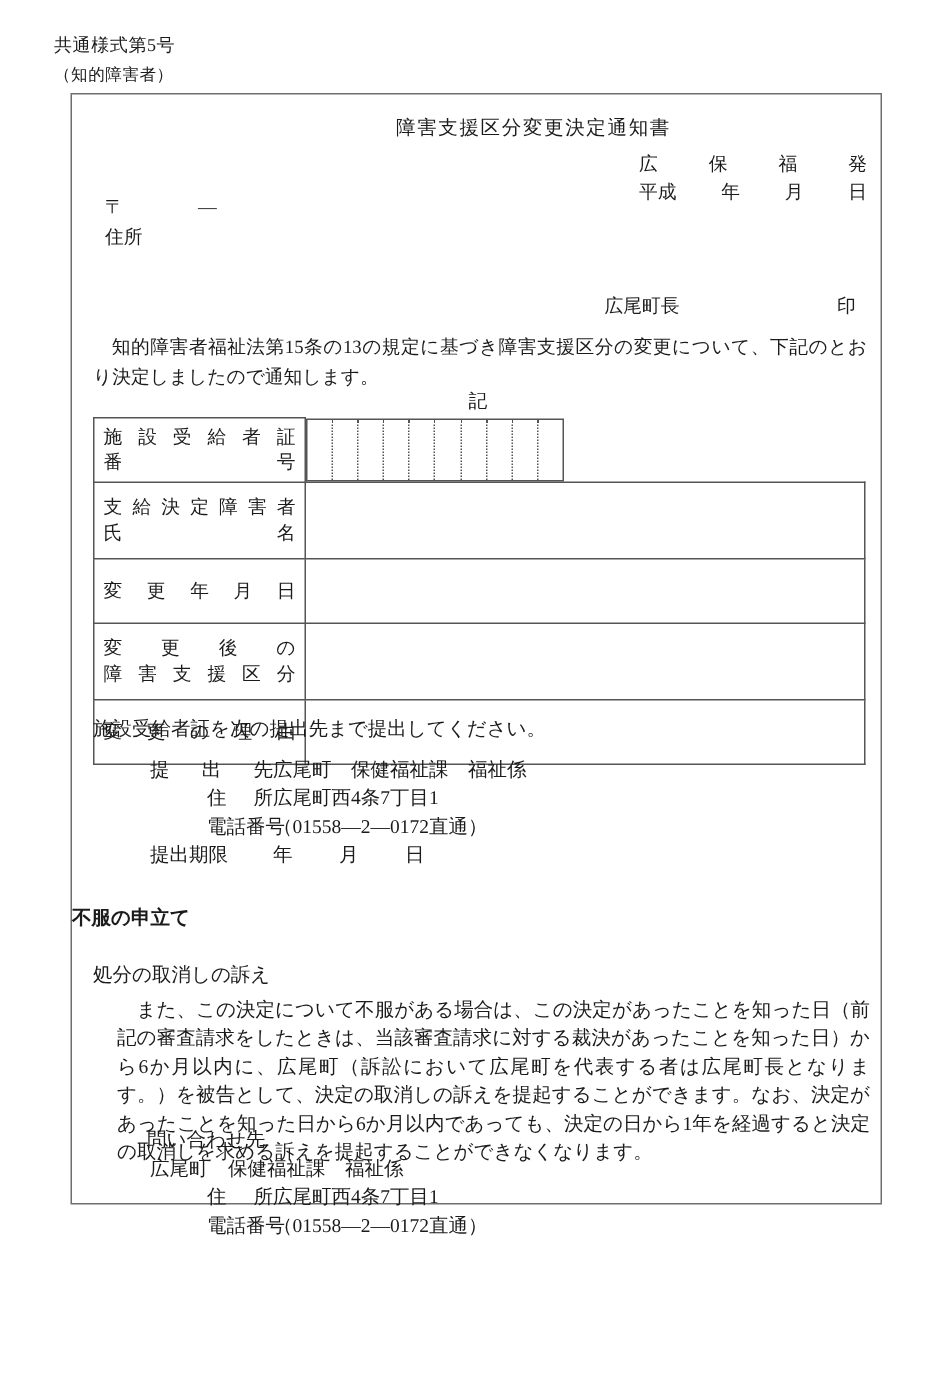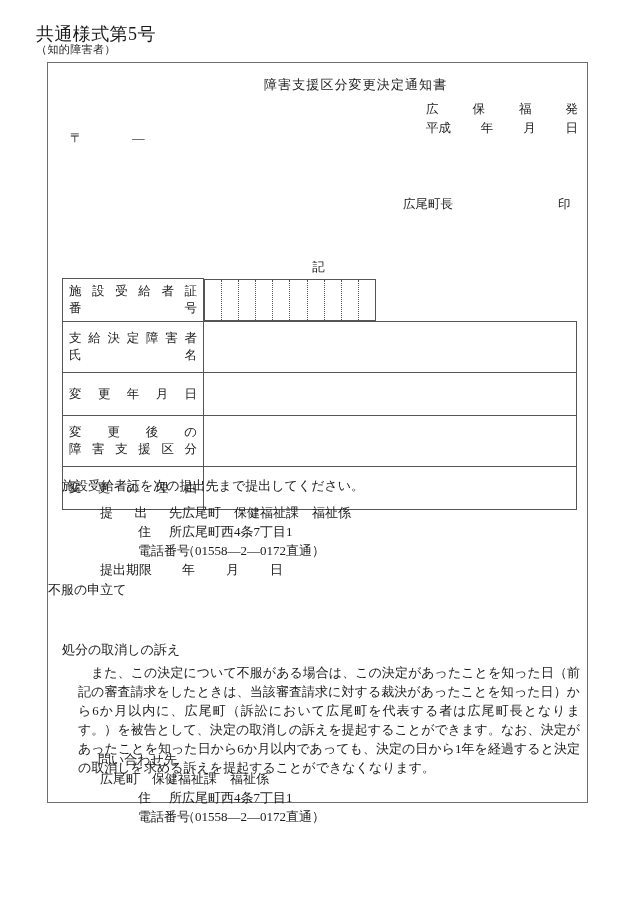--- a/index.html
+++ b/index.html
@@ -6,21 +6,21 @@
   body{
     width:630px;height:915px;
     background:#ffffff;
     font-family:"Liberation Serif","DejaVu Serif",serif;
     color:#1b1b1b;
     -webkit-font-smoothing:antialiased;
   }
   .page{position:relative;width:630px;height:915px;overflow:hidden;}
 
   
-  .form-no{position:absolute;left:36px;top:22px;font-size:18px;letter-spacing:.4px;}
+  .form-no{position:absolute;left:36px;top:22px;font-size:12px;letter-spacing:.4px;}
   .form-sub{position:absolute;left:36px;top:42px;font-size:11px;letter-spacing:.4px;}
 
   
   .frame{
     position:absolute;left:47px;top:62px;
     width:541px;height:741px;
     border:1px solid #6e6e6e;
     box-sizing:border-box;
   }
 
@@ -65,21 +65,21 @@
   .subm .k1{display:inline-block;width:120px;padding-left:38px;box-sizing:border-box;}
   .subm .k2{display:inline-block;width:120px;padding-left:76px;box-sizing:border-box;}
   .subm .k1 b,.subm .k2 b{font-weight:normal;display:flex;justify-content:space-between;}
   .subm .v{display:inline-block;}
 
   .deadline{left:14px;top:497px;text-decoration:underline;}
   .deadline .lab{display:inline-block;width:120px;padding-left:38px;box-sizing:border-box;}
   .deadline .ymd{display:inline-block;width:132px;}
   .deadline .ymd span{display:inline-block;width:44px;}
 
-  .fuku-h{left:0px;top:517px;}
+  .fuku-h{left:0px;top:539px;font-weight:bold;}
   .fuku-b{left:30px;top:536px;width:500px;text-indent:1em;text-align:justify;}
 
   .torik-h{left:14px;top:577px;}
   .torik-b{left:30px;top:600px;width:502px;text-indent:1em;text-align:justify;}
 
   .inq-h{left:14px;top:687px;margin-left:36px;}
   .inq-b{left:14px;top:706px;}
   .inq-b .row{display:flex;line-height:19px;}
   .inq-b .k0{display:inline-block;padding-left:38px;}
   .inq-b .k2{display:inline-block;width:120px;padding-left:76px;box-sizing:border-box;}
@@ -109,26 +109,28 @@
         <span>年</span>
         <span>月</span>
         <span>日</span>
       </div>
     </div>
 
     <div class="addr">
       <div>
         <span class="zip">〒</span><span class="dash">―</span>
       </div>
+      <div>住所</div>
     </div>
 
     <div class="mayor">
       <span>広尾町長</span><span class="seal">印</span>
     </div>
 
+    <div class="body-para">知的障害者福祉法第15条の13の規定に基づき障害支援区分の変更について、下記のとおり決定しましたので通知します。</div>
     <div class="ki">記</div>
 
     <table class="tbl">
       <tbody>
           <tr class="r1">
         <td class="lbl">
           <div class="ln">
             <span>施</span>
             <span>設</span>
             <span>受</span>

